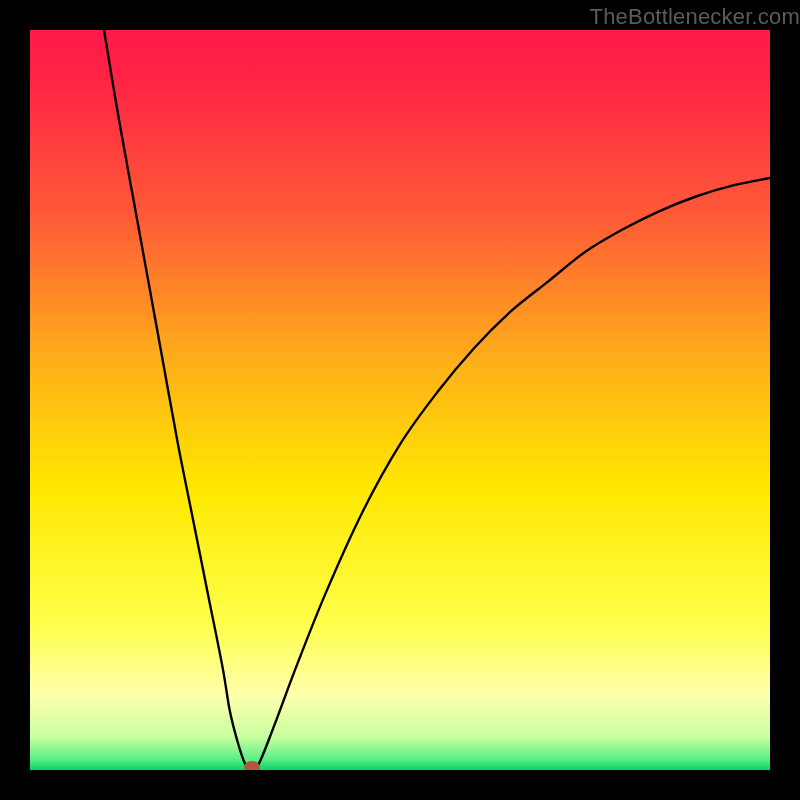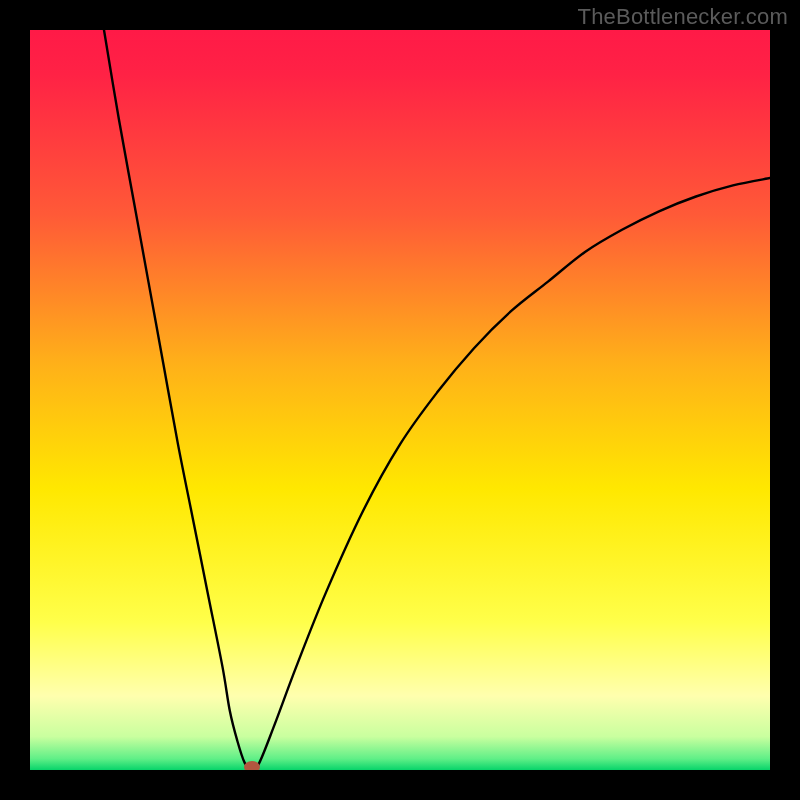--- a/index.html
+++ b/index.html
@@ -13,21 +13,21 @@
   }
   .frame {
     position: relative;
     width: 800px;
     height: 800px;
     background: #000;
   }
   .watermark {
     position: absolute;
     top: 4px;
-    right: 12px;
+    right: 0;
     color: #5b5b5b;
     font-size: 22px;
     font-weight: 500;
     letter-spacing: 0.2px;
     z-index: 50;
   }
   .plot-wrap {
     position: absolute;
     left: 30px;
     top: 30px;

